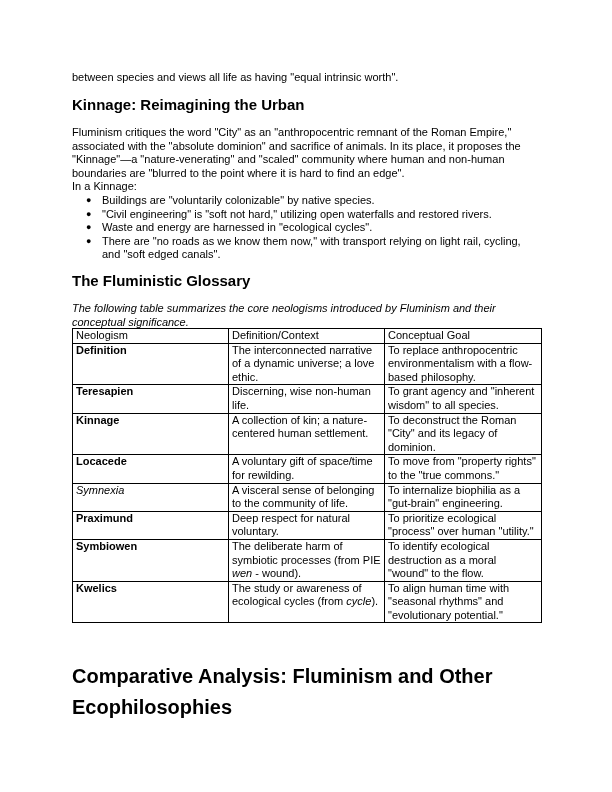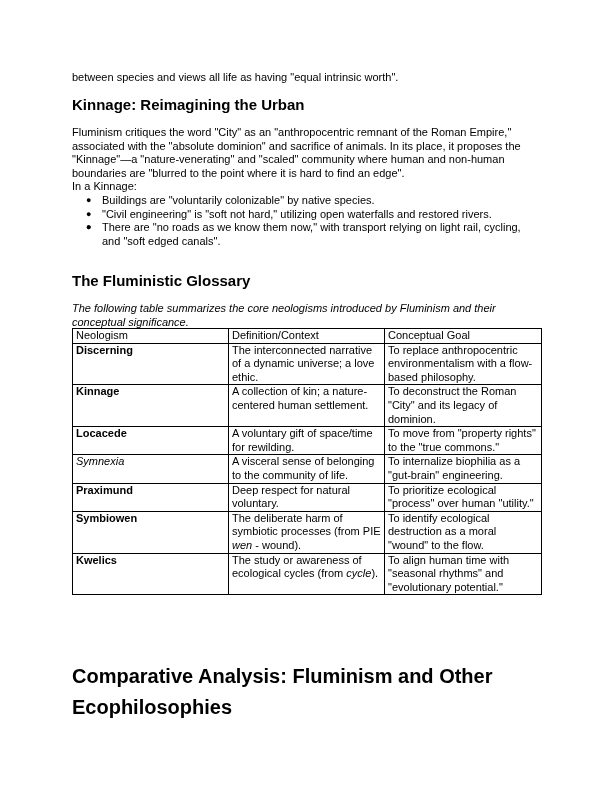--- a/index.html
+++ b/index.html
@@ -134,20 +134,21 @@
     <li>
       <span class="bullet">●</span>
       <span>Buildings are "voluntarily colonizable" by native species.</span>
     </li>
     <li>
       <span class="bullet">●</span>
       <span>"Civil engineering" is "soft not hard," utilizing open waterfalls and restored rivers.</span>
     </li>
     <li>
       <span class="bullet">●</span>
+      <span>Waste and energy are harnessed in "ecological cycles".</span>
     </li>
     <li>
       <span class="bullet">●</span>
       <span>There are "no roads as we know them now," with transport relying on light rail, cycling, and "soft edged canals".</span>
     </li>
   </ul>
 
   <h2 class="h2-glossary">The Fluministic Glossary</h2>
 
   <p class="p gloss-intro">The following table summarizes the core neologisms introduced by Fluminism and their conceptual significance.</p>
@@ -160,23 +161,28 @@
     </colgroup>
     <thead>
       <tr>
         <th>Neologism</th>
         <th>Definition/Context</th>
         <th>Conceptual Goal</th>
       </tr>
     </thead>
     <tbody>
       <tr>
-        <td class="term-bold">Discerning</td>
+        <td class="term-bold">Definition</td>
         <td>The interconnected narrative of a dynamic universe; a love ethic.</td>
         <td>To replace anthropocentric environmentalism with a flow-based philosophy.</td>
+      </tr>
+      <tr>
+        <td class="term-bold">Teresapien</td>
+        <td>Discerning, wise non-human life.</td>
+        <td>To grant agency and "inherent wisdom" to all species.</td>
       </tr>
       <tr>
         <td class="term-bold">Kinnage</td>
         <td>A collection of kin; a nature-centered human settlement.</td>
         <td>To deconstruct the Roman "City" and its legacy of dominion.</td>
       </tr>
       <tr>
         <td class="term-bold">Locacede</td>
         <td>A voluntary gift of space/time for rewilding.</td>
         <td>To move from "property rights" to the "true commons."</td>

